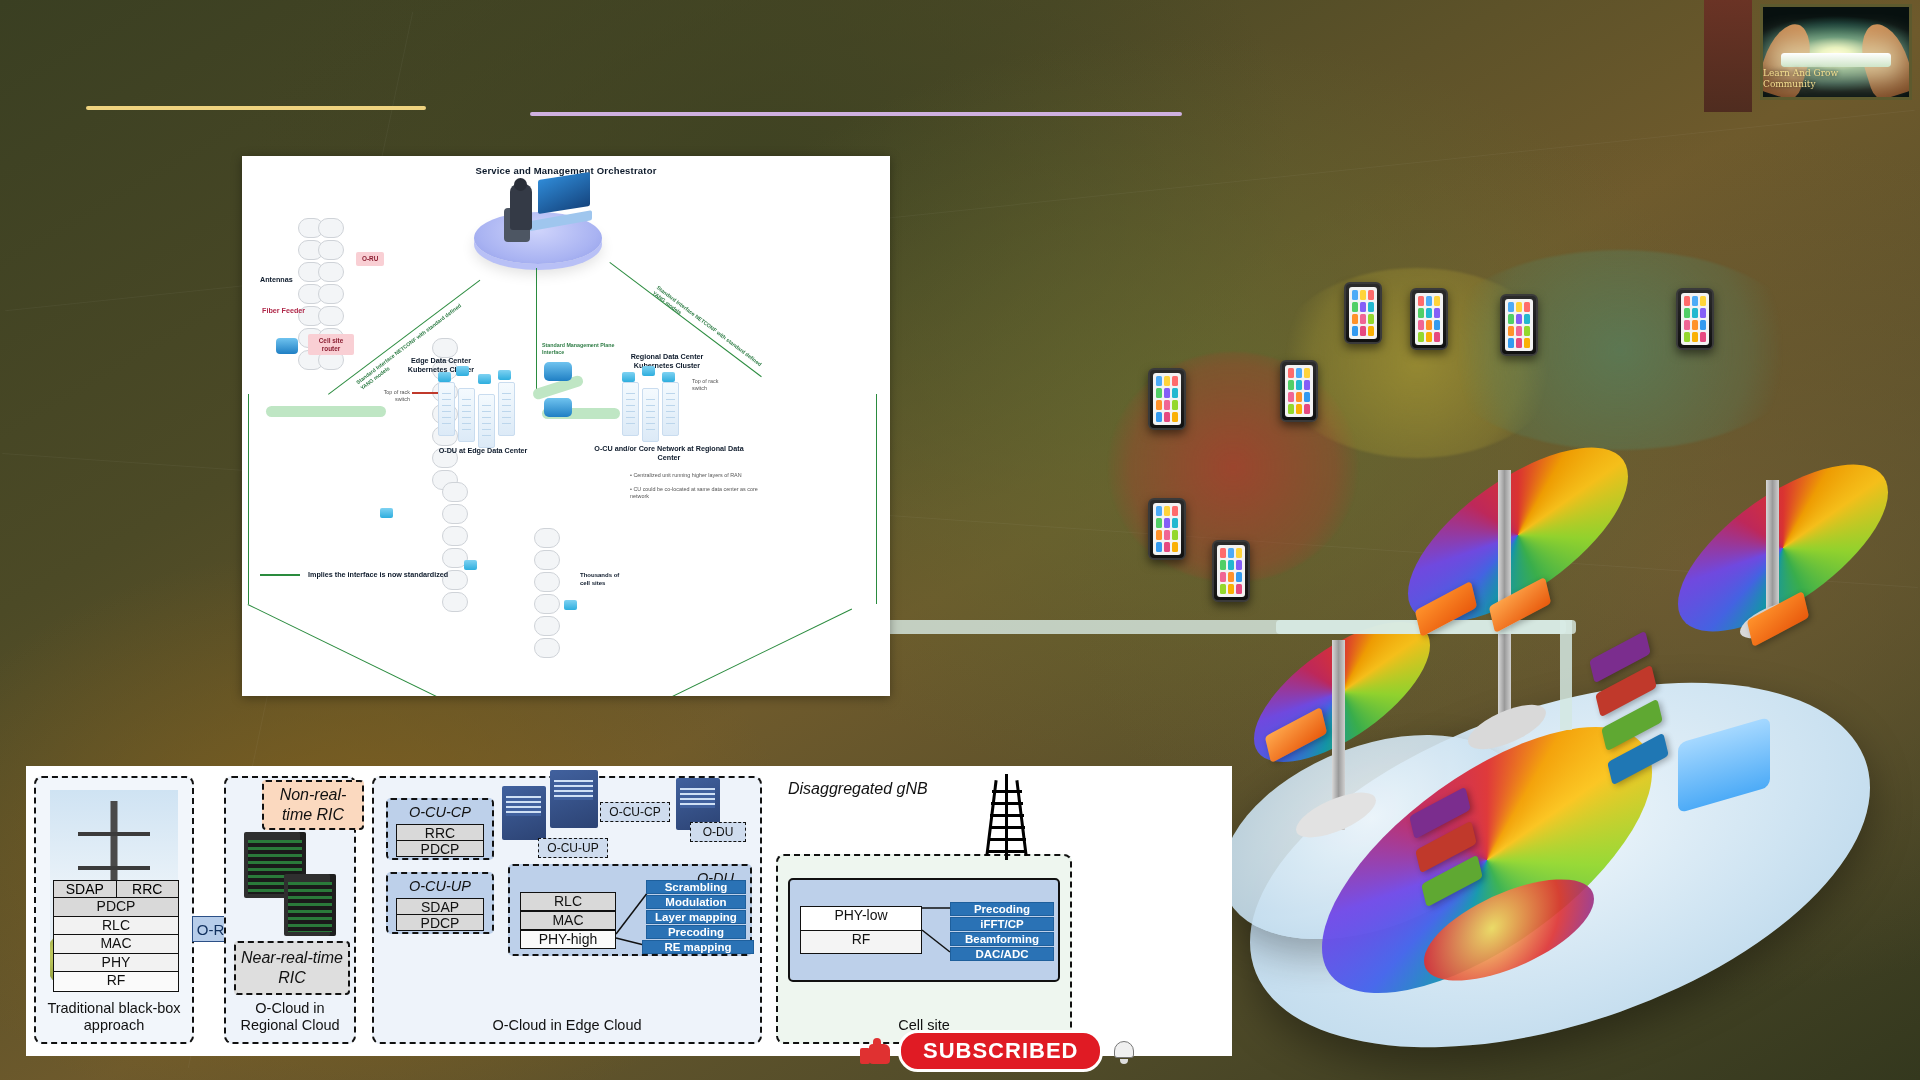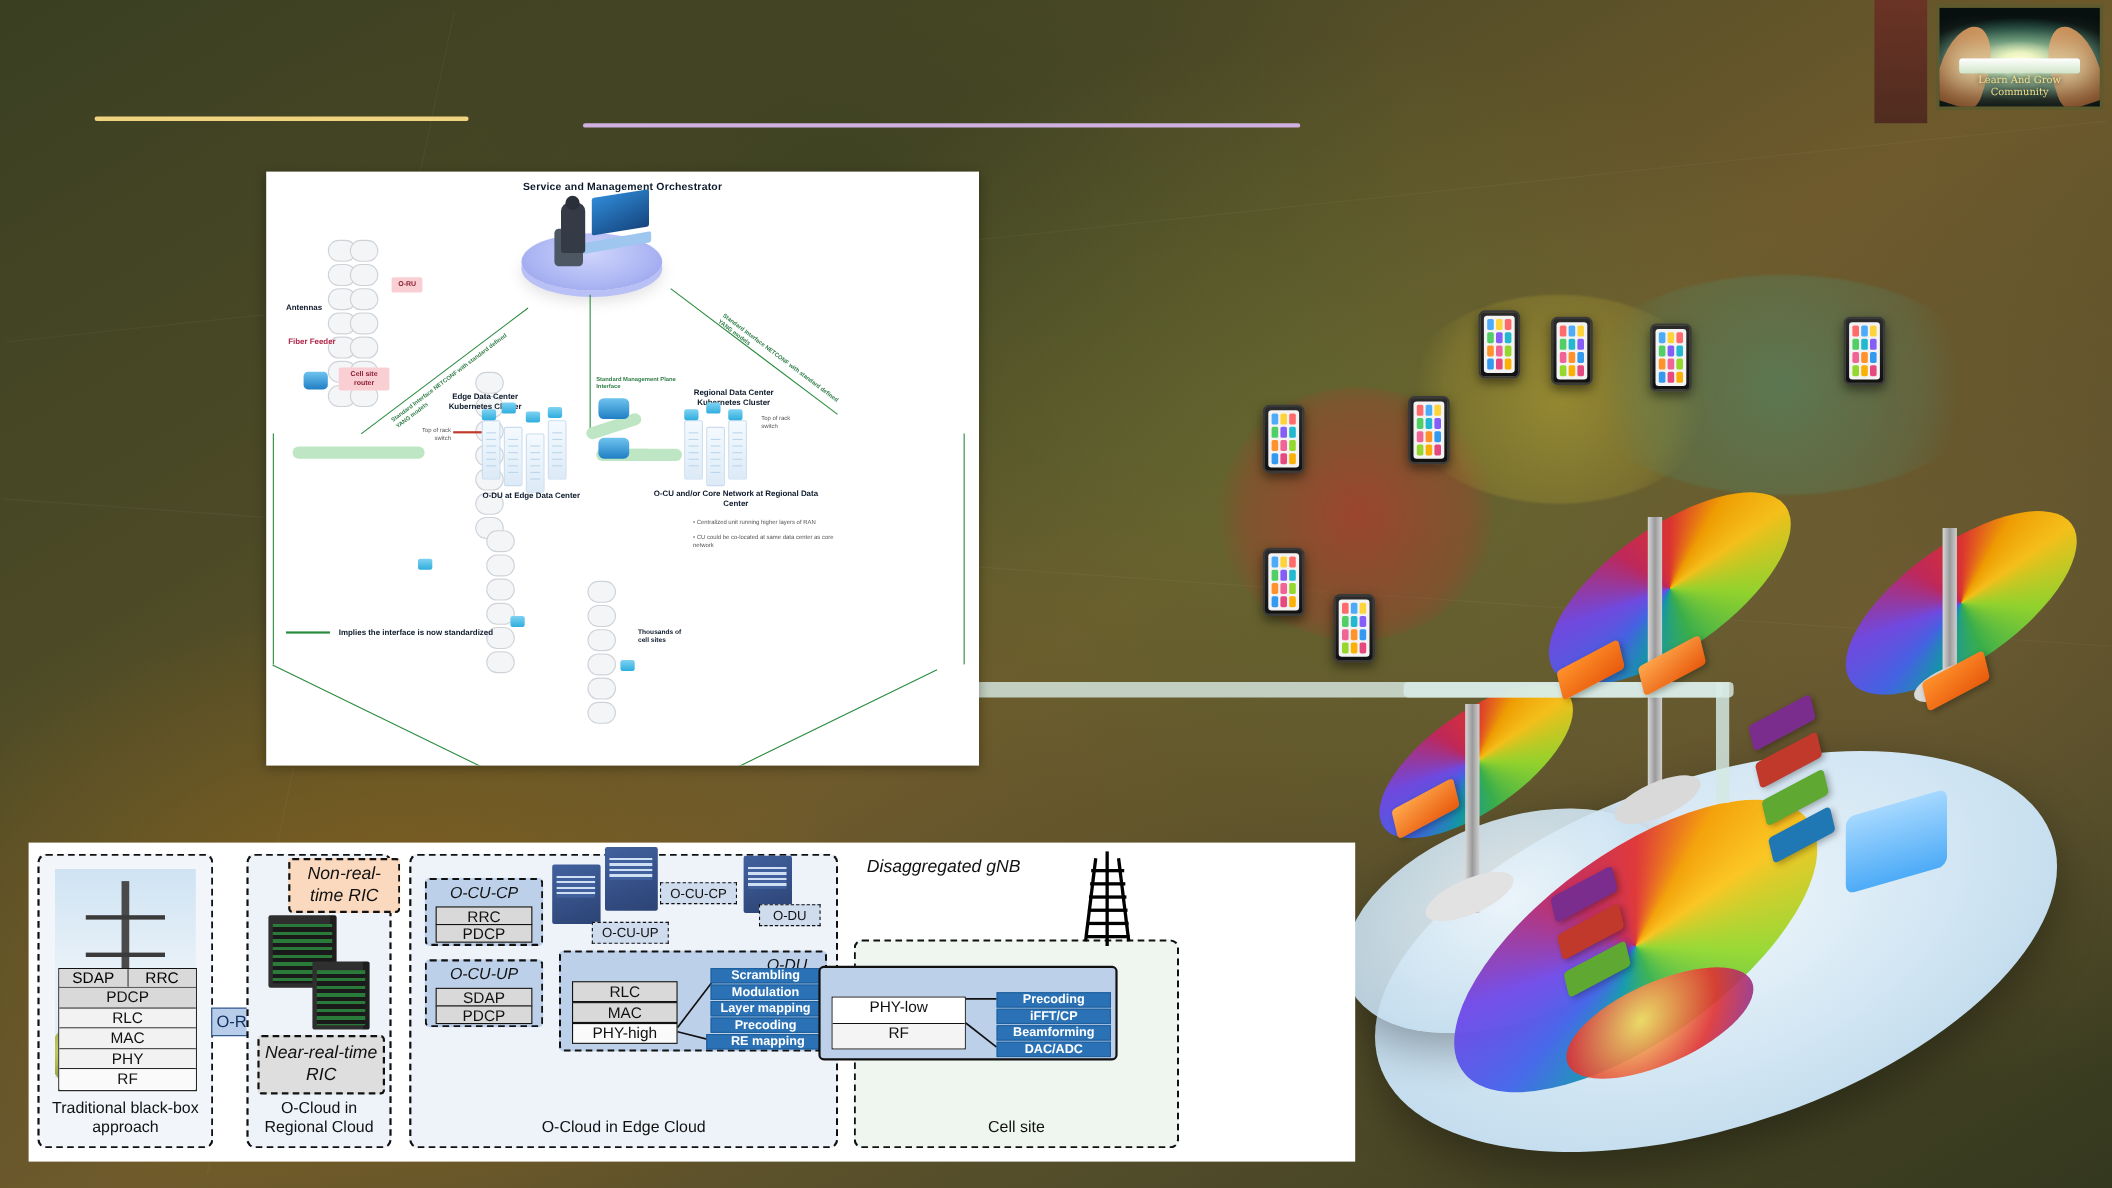--- a/index.html
+++ b/index.html
@@ -41,21 +41,21 @@
       radial-gradient(ellipse 90px 38px at 50% 52%, #fff8d8 0%, #d9e9b0 16%, #3e7a5e 44%, #153a33 78%, #07100f 100%);
     overflow:hidden;
   }
   #brand .hand{ position:absolute; bottom:0; width:44px; height:74px;
     background:linear-gradient(180deg,#c98a52,#7b4a26); border-radius:50% 50% 22% 22%/60% 60% 20% 20%; }
   #brand .hand.l{ left:2px; transform:rotate(18deg);}
   #brand .hand.r{ right:2px; transform:rotate(-18deg);}
   #brand .book{ position:absolute; left:18px; right:18px; top:46px; height:14px;
     background:linear-gradient(180deg,#fff,#cfe5c8); border-radius:3px;
     box-shadow:0 0 26px 12px rgba(255,255,210,.65); }
-  #brand .btxt{ position:absolute; left:0; right:0; bottom:8px; text-align:center;
+  #brand .btxt{ position:absolute; left:0; right:0; bottom:8px; text-align:left;
     color:#f2dd8f; font-size:9px; font-family:"DejaVu Serif",serif; line-height:1.15;
     text-shadow:0 0 5px rgba(0,0,0,.9); }
   #brandbar{ position:absolute; right:168px; top:0; width:48px; height:112px;
              background:linear-gradient(180deg,#6b2d24,#4a241d); opacity:.85;}
 
   
   #topdiagram{
     position:absolute; left:242px; top:156px; width:648px; height:540px;
     background:#fff; box-shadow:0 2px 10px rgba(0,0,0,.35);
     font-family:"Liberation Sans", sans-serif; color:#0d1a2b; overflow:hidden;
@@ -593,30 +593,42 @@
       <div class="leg" style="left:42px;top:6px;height:76px;transform:rotate(-7deg);"></div>
       <div class="x" style="left:14px;top:16px;width:30px;"></div>
       <div class="x" style="left:13px;top:28px;width:32px;"></div>
       <div class="x" style="left:12px;top:40px;width:34px;"></div>
       <div class="x" style="left:11px;top:52px;width:36px;"></div>
       <div class="x" style="left:10px;top:64px;width:38px;"></div>
       <div class="x" style="left:9px;top:76px;width:40px;"></div>
       <div class="leg" style="left:27px;top:0;height:86px;"></div>
     </div>
 
-    <div class="bluebox" style="left:718px;top:112px;width:272px;height:86px;border-style:solid;border-width:2px;padding-left:25px;">
+    <div class="bluebox" style="left:762px;top:112px;width:272px;height:104px;border-style:solid;border-width:2px;padding-left:25px;">
       <div class="stackbox" style="left:10px;top:26px;width:122px;height:48px;">
         <div class="srow" style="height:24px;background:#fff;">PHY-low</div>
         <div class="srow" style="height:22px;background:#f4f4f4;">RF</div>
       </div>
       <svg style="position:absolute;left:130px;top:22px;width:32px;height:60px;">
         <line x1="2" y1="6" x2="30" y2="6" stroke="#111" stroke-width="1.5"></line>
         <line x1="2" y1="28" x2="30" y2="50" stroke="#111" stroke-width="1.5"></line>
       </svg>
       <div class="fnbar" style="position:absolute;left:160px;top:22px;width:104px;height:14px;">Precoding</div>
       <div class="fnbar" style="position:absolute;left:160px;top:37px;width:104px;height:14px;">iFFT/CP</div>
       <div class="fnbar" style="position:absolute;left:160px;top:52px;width:104px;height:14px;">Beamforming</div>
       <div class="fnbar" style="position:absolute;left:160px;top:67px;width:104px;height:14px;">DAC/ADC</div>
     </div>
   </div>
 
+  <div id="subbar">
+    <div class="thumb">
+      <div class="pad"></div>
+        <div class="fist"></div>
+        <div class="up"></div>
+    </div>
+    <div id="subbtn">SUBSCRIBED</div>
+    <div class="bell">
+      <div class="b"></div>
+        <div class="c"></div>
+    </div>
+  </div>
 
 </div>
 
 </body></html>

